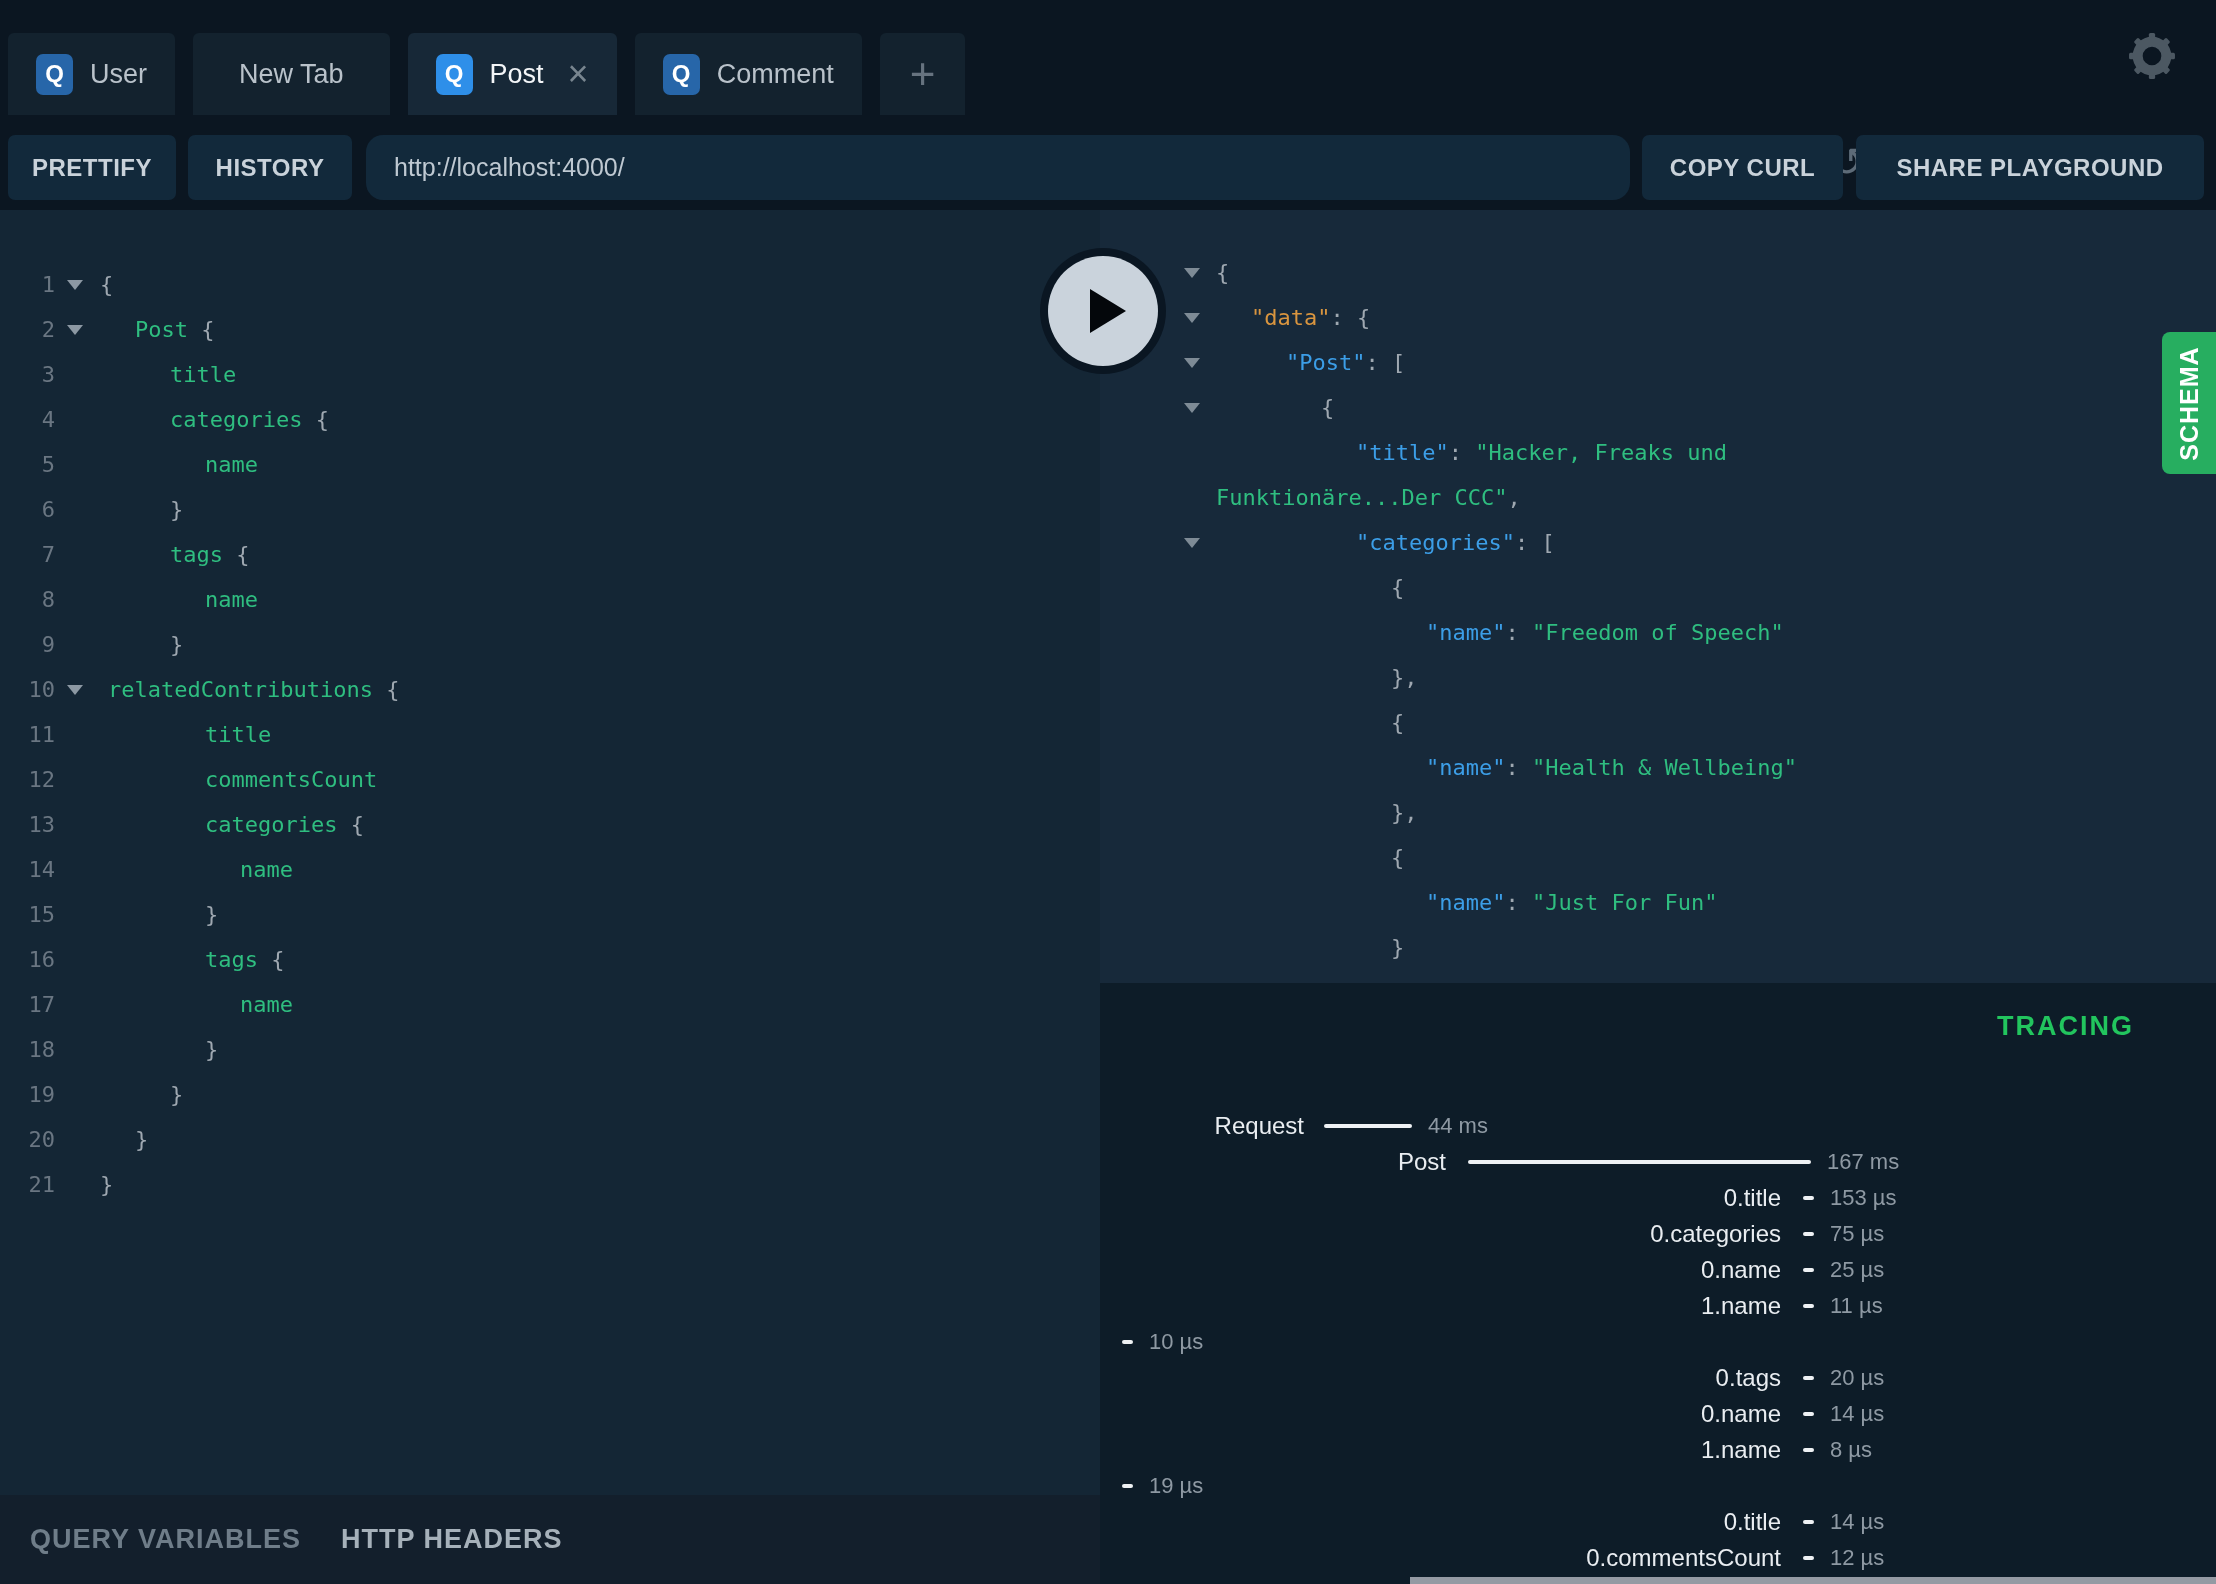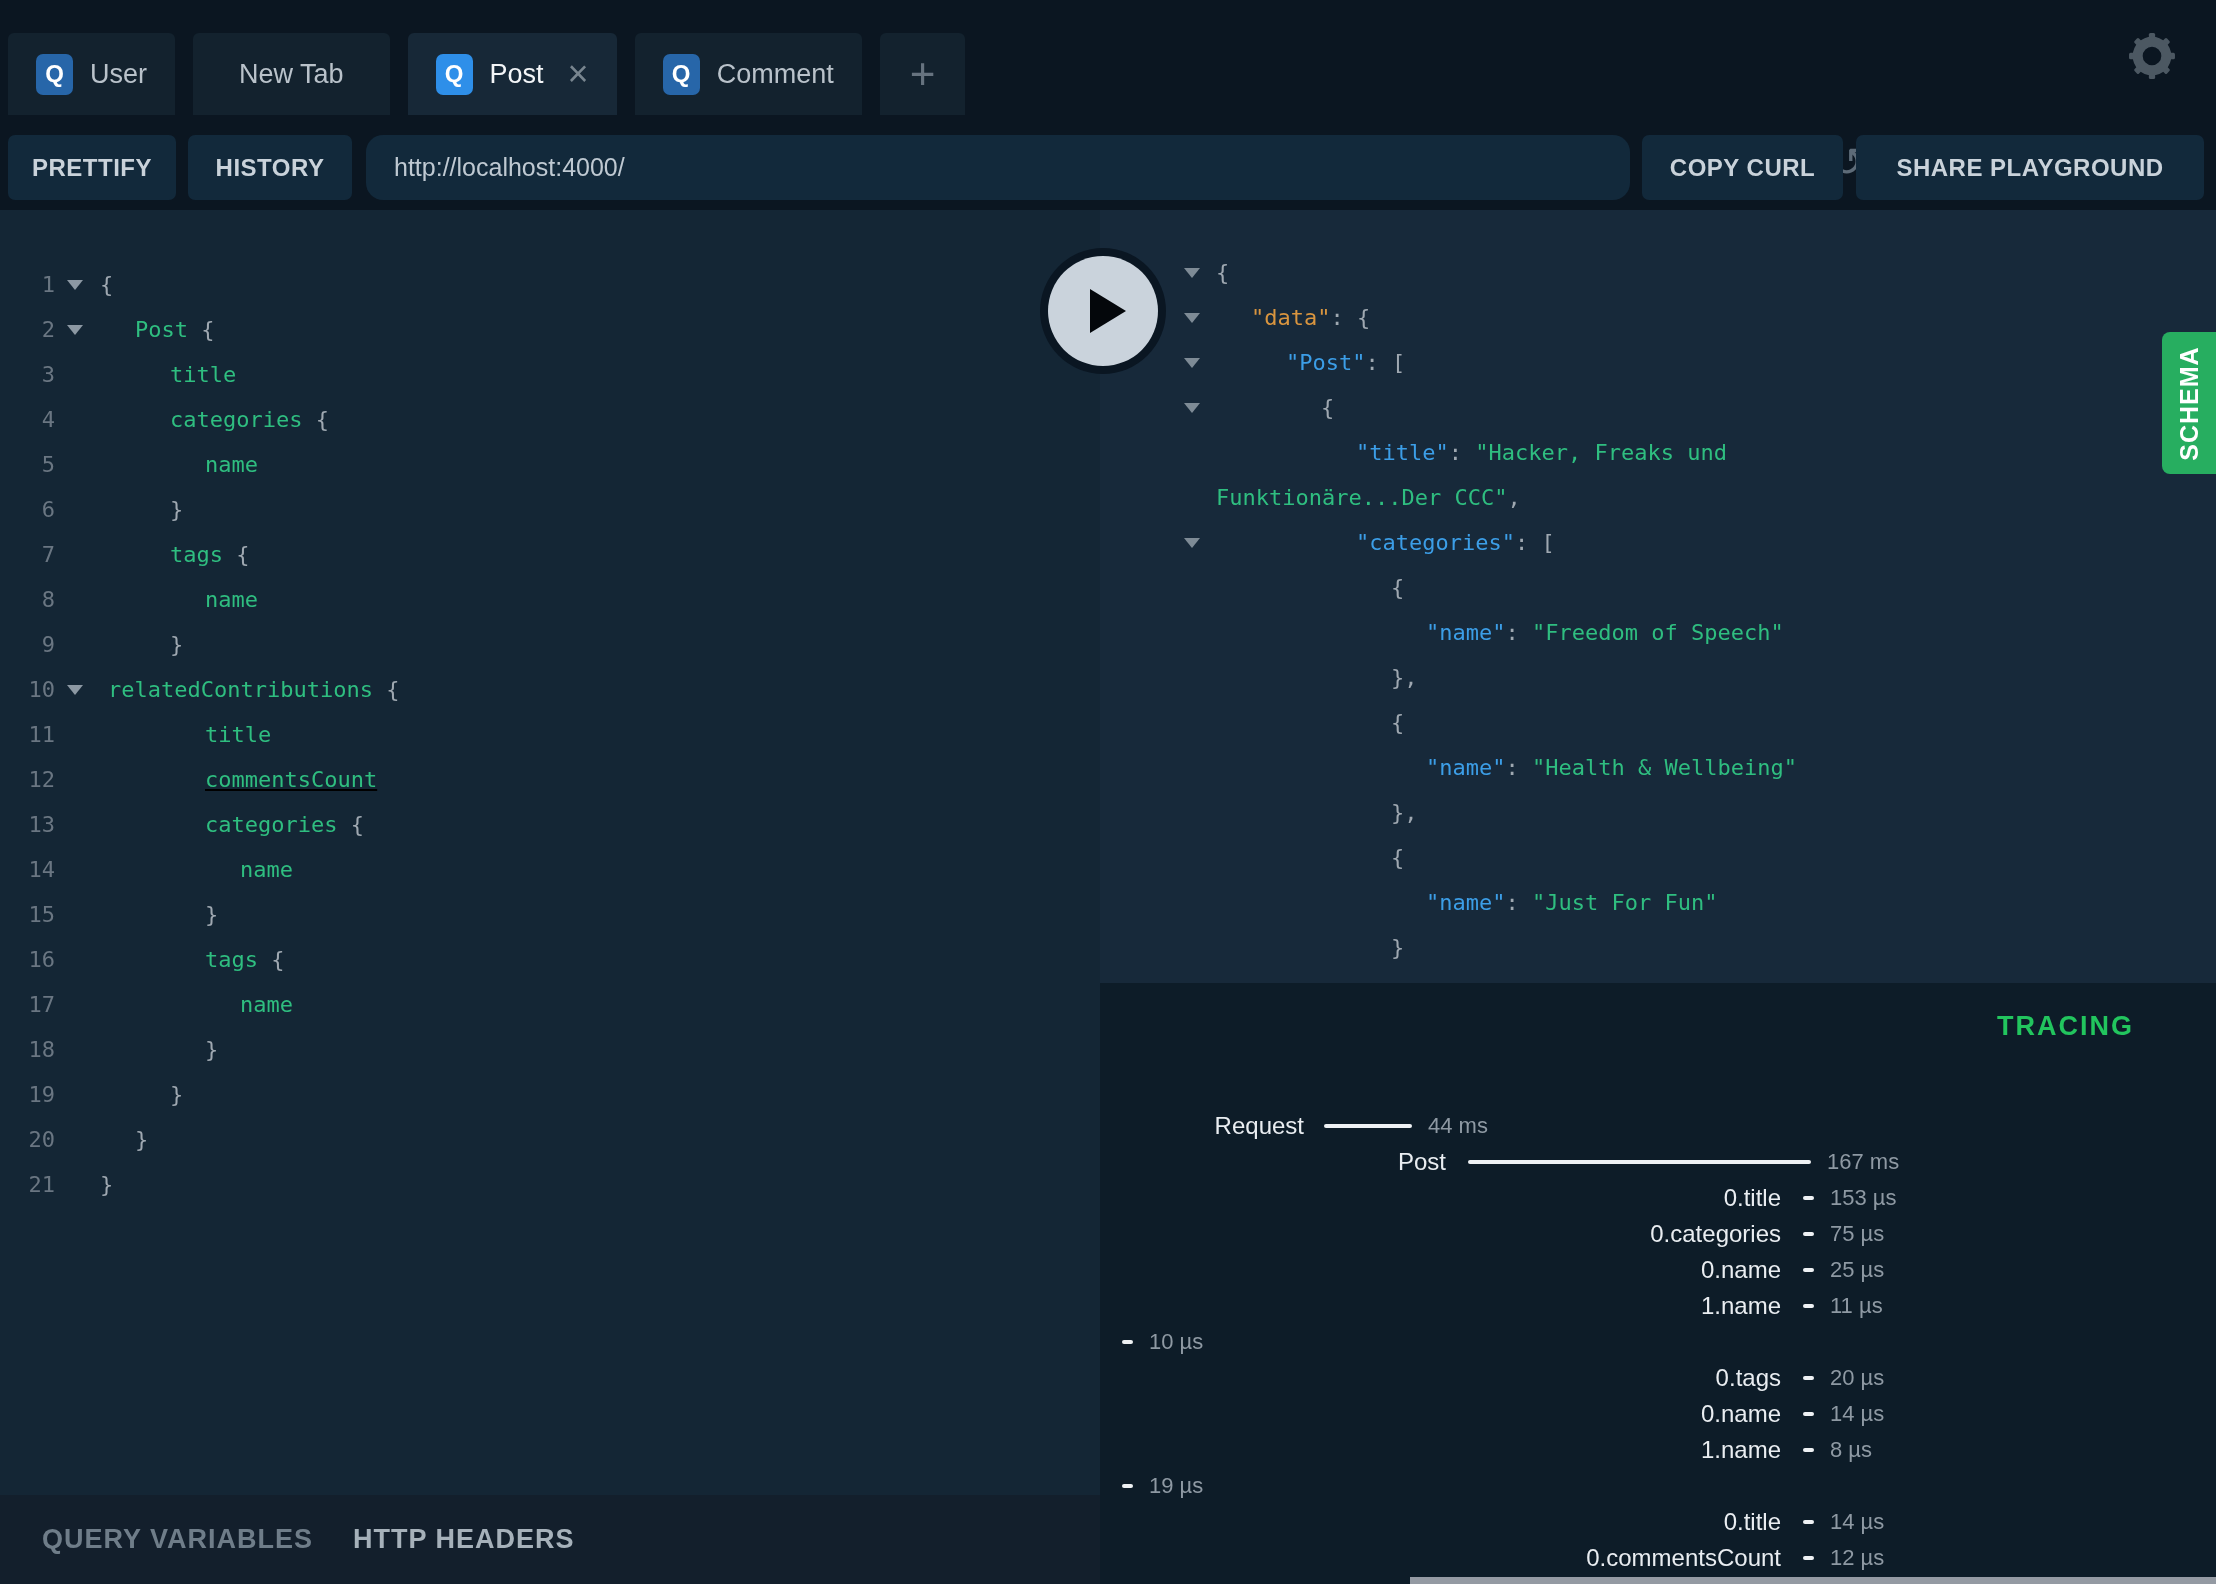--- a/index.html
+++ b/index.html
@@ -80,21 +80,21 @@
   .t-bar{height:4px;background:#EEF1F4;border-radius:2px;flex:none}
   .kind-request .t-bar{width:88px;margin-left:20px}
   .kind-operation .t-bar{width:343px;margin-left:22px}
   .kind-field .t-bar{width:11px;margin-left:22px}
   .t-value{margin-left:16px;color:#8E99A3;font-size:22px;white-space:nowrap}
   .hscroll{position:absolute;bottom:0;left:310px;right:0;height:7px;background:#949AA3}
 
   
   .bottom-bar{position:absolute;left:0;top:1495px;width:1100px;height:89px;background:#131F2C;
               display:flex;align-items:center}
-  .bb-qv{margin-left:42px;color:#6F7D89;font-size:27px;font-weight:700;letter-spacing:1px;cursor:pointer}
+  .bb-qv{margin-left:30px;color:#6F7D89;font-size:27px;font-weight:700;letter-spacing:1px;cursor:pointer}
   .bb-hh{margin-left:40px;color:#A6B1BA;font-size:27px;font-weight:700;letter-spacing:1px;cursor:pointer}
 </style>
 </head>
 <body>
 
 <div class="topbar">
   <div class="tab-list" id="tab-list">
       <div class="tab">
         <span class="qbadge">Q</span>
         <span class="tab-label">User</span>
@@ -182,21 +182,21 @@
       <span class="ln">10</span>
       <span class="fold"></span>
       <span class="code" style="margin-left: 53px;"><span class="tk-f">relatedContributions</span><span class="tk-p"> {</span></span>
     </div>
     <div class="code-line">
       <span class="ln">11</span>
       <span class="code" style="margin-left: 150px;"><span class="tk-f">title</span></span>
     </div>
     <div class="code-line">
       <span class="ln">12</span>
-      <span class="code" style="margin-left: 150px; text-decoration: underline;"><span class="tk-f">commentsCount</span></span>
+      <span class="code" style="margin-left: 150px;"><span class="tk-f">commentsCount</span></span>
     </div>
     <div class="code-line">
       <span class="ln">13</span>
       <span class="code" style="margin-left: 150px;"><span class="tk-f">categories</span><span class="tk-p"> {</span></span>
     </div>
     <div class="code-line">
       <span class="ln">14</span>
       <span class="code" style="margin-left: 185px;"><span class="tk-f">name</span></span>
     </div>
     <div class="code-line">

